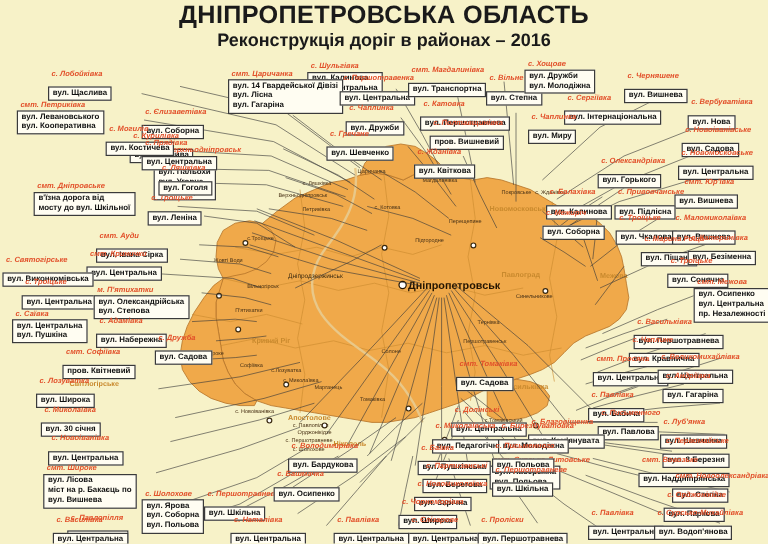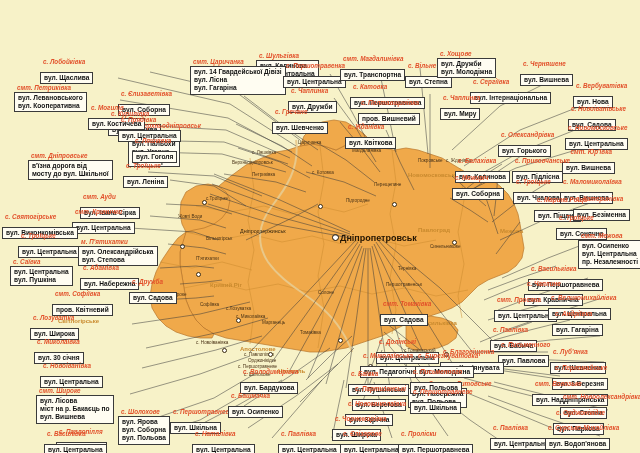--- a/index.html
+++ b/index.html
@@ -49,20 +49,24 @@
   .mlabel.faint{color:#c98a2e;font-size:6px;font-weight:bold;}
   .dot{position:absolute;z-index:9;width:3px;height:3px;border-radius:50%;
        background:#fff;border:1px solid #3a2a10;}
   .dot.big{width:5px;height:5px;border:1.4px solid #201300;}
 </style>
 </head>
 <body>
 
 <div id="stage">
 
+  <div class="title-wrap">
+    <div class="title-main">ДНІПРОПЕТРОВСЬКА ОБЛАСТЬ</div>
+    <div class="title-sub">Реконструкція доріг в районах – 2016</div>
+  </div>
 
   <svg id="mapsvg" viewBox="0 0 640 453">
     <g>
       <path fill="#f0a94a" stroke="#b8762b" stroke-width="0.7" d="M186,232 L196,206 L214,190 L231,176 L246,165 L262,158 L276,152
            L288,150 L300,146 L312,144 L324,146 L336,150 L344,146 L352,142
            L362,140 L372,143 L382,148 L394,150 L406,148 L418,150 L430,154
            L442,158 L452,164 L462,170 L472,176 L482,178 L492,180 L500,186
            L508,194 L514,204 L518,214 L520,224 L522,236 L524,248 L522,258
            L516,266 L508,272 L498,276 L488,280 L478,286 L470,294 L462,302
            L452,308 L442,312 L430,316 L418,320 L406,324 L394,330 L382,336

